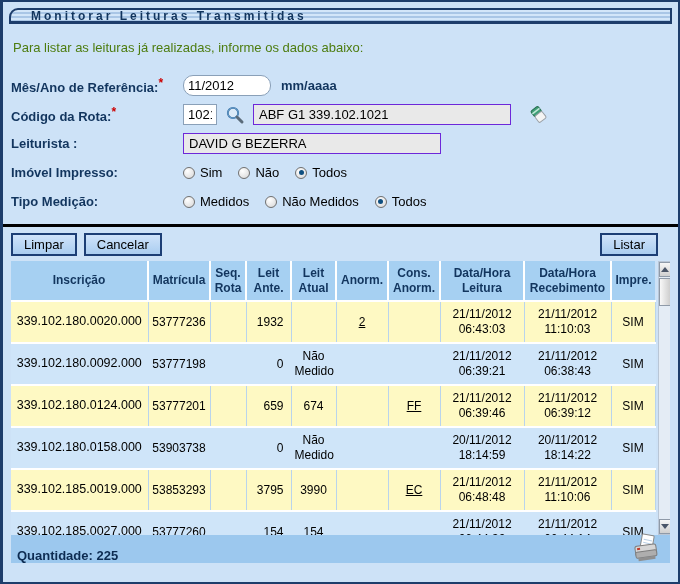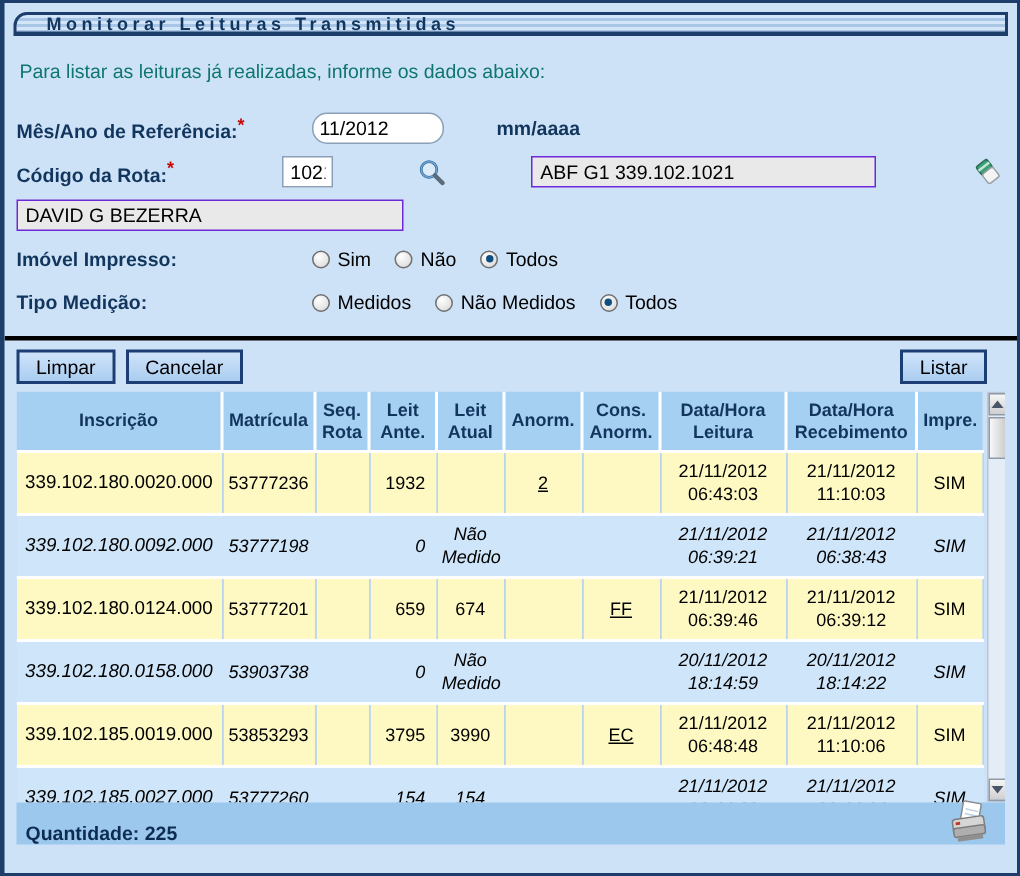--- a/index.html
+++ b/index.html
@@ -24,24 +24,24 @@
     border-top-left-radius: 9px;
     background: repeating-linear-gradient(180deg, #d3e6f9 0 2px, #a9c6e6 2px 4px);
     display: flex; align-items: center;
     padding-left: 20px;
   }
   .title-tab span {
     font-size: 12px; font-weight: bold; letter-spacing: 3px;
     color: #12355e;
   }
   .content { padding: 0 8px; }
-  .intro { font-size: 13px; color: #0f766e; margin: 16px 2px 16px 2px; }
-
-  
-  .form-row { display: flex; align-items: center; height: 29px; gap: 25px; }
+  .intro { font-size: 13px; color: #4d7c0f; margin: 16px 2px 16px 2px; }
+
+  
+  .form-row { display: flex; align-items: center; height: 29px; }
   .flabel {
     width: 172px; font-size: 13px; font-weight: bold; color: #12355e;
   }
   .req { color: #cc0000; font-weight: bold; font-size: 12px; vertical-align: super; }
   .txt {
     height: 21px; border: 1px solid #8aa0b8; background: #fff;
     font-family: "Liberation Sans", sans-serif; font-size: 13px; padding: 0 4px;
   }
   .txt-mes { width: 88px; border-radius: 10px; }
   .txt-rota { width: 34px; }
@@ -91,21 +91,21 @@
     white-space: pre-line; line-height: 1.25; padding: 0 2px;
   }
   th:last-child { border-right: none; }
   td {
     font-size: 12px; color: #000; height: 42px; text-align: center;
     vertical-align: middle; white-space: pre-line; line-height: 1.25;
     padding: 0 3px; overflow: hidden;
   }
   tr.row-white { background: #fef9c3; }
   tr.row-white td { border-right: 1px solid #b9d4ec; }
-  tr.row-blue { background: #cfe5f9; font-style: italic; }
+  tr.row-blue { background: #cfe5f9; }
   tr.row-blue td { border-right: 1px solid #cfe5f9; }
   tbody tr { border-bottom: 2px solid #ffffff; }
   td.col-ante { text-align: right; padding-right: 7px; }
   td:last-child { border-right: none; }
   .cell-link { text-decoration: underline; cursor: pointer; }
   .col-inscricao { font-size: 12.5px; }
 
   
   .vscroll {
     width: 15px; margin-left: 2px; height: 274px;
@@ -173,20 +173,21 @@
             <g transform="rotate(-38 11 11)">
               <rect x="6.5" y="3" width="9" height="7" rx="1.5" fill="#3f9e77" stroke="#2a6e52" stroke-width="1"></rect>
               <rect x="6.5" y="5.2" width="9" height="1.6" fill="#bfe8d6"></rect>
               <rect x="6.5" y="9.5" width="9" height="8" rx="1.5" fill="#f4f4f4" stroke="#9aa0a6" stroke-width="1"></rect>
             </g>
           </svg>
         </span>
       </div>
 
       <div class="form-row">
+        <span class="flabel">Leiturista :</span>
         <span class="ro">DAVID G BEZERRA</span>
       </div>
 
       <div class="form-row">
         <span class="flabel">Imóvel Impresso:</span>
         <span class="radio-group">
           <span class="radio">
               <span class="dot"></span>
             </span>
           <span class="radio-label">Sim</span>

